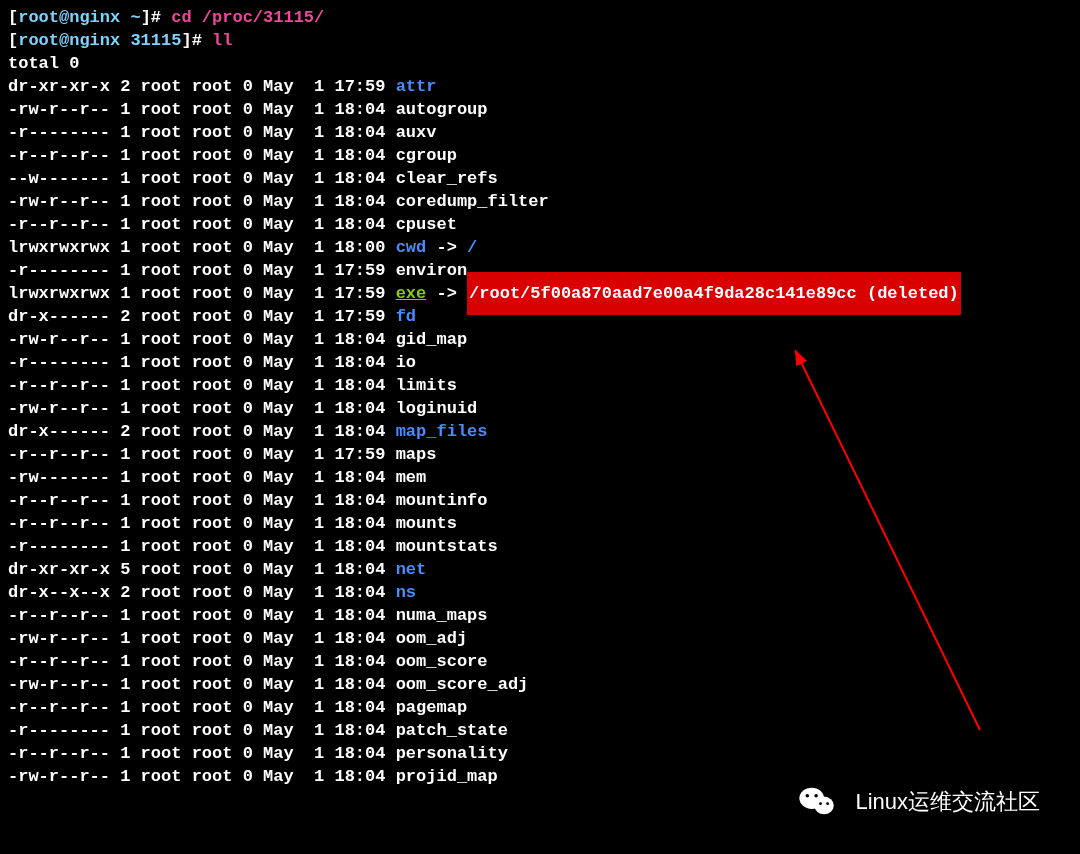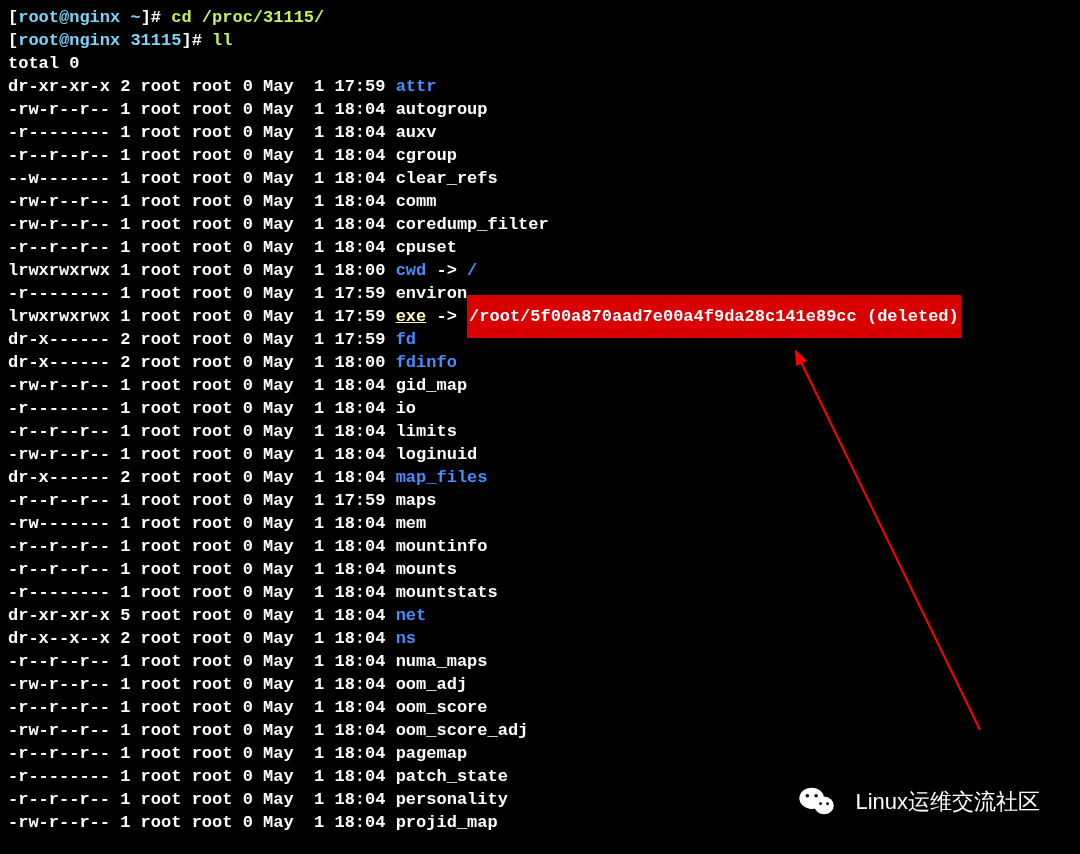--- a/index.html
+++ b/index.html
@@ -12,23 +12,23 @@
     width: 1080px;
     height: 854px;
     overflow: hidden;
     position: relative;
     padding: 6px 8px;
     font-weight: bold;
   }
   .line { white-space: pre; }
   .prompt-bracket { color: #fff; }
   .prompt-user { color: #7dd3fc; }
-  .cmd { color: #bef264; margin-top: 29px; }
+  .cmd { color: #ec4899; margin-top: 29px; }
   .name-blue { color: #4a8cff; font-weight: bold; }
-  .name-red { color: #fef9c3; font-weight: bold; text-decoration: underline; }
+  .name-red { color: #84cc16; font-weight: bold; text-decoration: underline; }
   .name-white { color: #fff; }
   .arrow { color: #fff; }
   .hl-red {
     background: #d80000;
     color: #fff;
     font-weight: bold;
     padding: 12px 2px;
   }
   .watermark {
     position: absolute;
@@ -60,28 +60,26 @@
 
 <div class="line"><span class="prompt-bracket">[</span><span class="prompt-user">root@nginx ~</span><span class="prompt-bracket">]# </span><span class="cmd">cd /proc/31115/</span></div>
 <div class="line"><span class="prompt-bracket">[</span><span class="prompt-user">root@nginx 31115</span><span class="prompt-bracket">]# </span><span class="cmd">ll</span></div>
 <div class="line">total 0</div>
 <div id="listing">
     <div class="line"><span class="name-white">dr-xr-xr-x 2 root root 0 May  1 17:59 </span><span class="name-blue">attr</span></div>
     <div class="line"><span class="name-white">-rw-r--r-- 1 root root 0 May  1 18:04 </span><span class="name-white">autogroup</span></div>
     <div class="line"><span class="name-white">-r-------- 1 root root 0 May  1 18:04 </span><span class="name-white">auxv</span></div>
     <div class="line"><span class="name-white">-r--r--r-- 1 root root 0 May  1 18:04 </span><span class="name-white">cgroup</span></div>
     <div class="line"><span class="name-white">--w------- 1 root root 0 May  1 18:04 </span><span class="name-white">clear_refs</span></div>
-    <div class="line"><span class="name-white">-rw-r--r-- 1 root root 0 May  1 18:04 </span><span class="name-white">comm</span></div>
     <div class="line"><span class="name-white">-rw-r--r-- 1 root root 0 May  1 18:04 </span><span class="name-white">coredump_filter</span></div>
     <div class="line"><span class="name-white">-r--r--r-- 1 root root 0 May  1 18:04 </span><span class="name-white">cpuset</span></div>
     <div class="line"><span class="name-white">lrwxrwxrwx 1 root root 0 May  1 18:00 </span><span class="name-blue">cwd</span><span class="arrow"> -&gt; </span><span class="name-blue">/</span></div>
     <div class="line"><span class="name-white">-r-------- 1 root root 0 May  1 17:59 </span><span class="name-white">environ</span></div>
     <div class="line"><span class="name-white">lrwxrwxrwx 1 root root 0 May  1 17:59 </span><span class="name-red">exe</span><span class="arrow"> -&gt; </span><span class="hl-red">/root/5f00a870aad7e00a4f9da28c141e89cc (deleted)</span></div>
     <div class="line"><span class="name-white">dr-x------ 2 root root 0 May  1 17:59 </span><span class="name-blue">fd</span></div>
-    <div class="line"><span class="name-white">dr-x------ 2 root root 0 May  1 18:00 </span><span class="name-blue">fdinfo</span></div>
     <div class="line"><span class="name-white">-rw-r--r-- 1 root root 0 May  1 18:04 </span><span class="name-white">gid_map</span></div>
     <div class="line"><span class="name-white">-r-------- 1 root root 0 May  1 18:04 </span><span class="name-white">io</span></div>
     <div class="line"><span class="name-white">-r--r--r-- 1 root root 0 May  1 18:04 </span><span class="name-white">limits</span></div>
     <div class="line"><span class="name-white">-rw-r--r-- 1 root root 0 May  1 18:04 </span><span class="name-white">loginuid</span></div>
     <div class="line"><span class="name-white">dr-x------ 2 root root 0 May  1 18:04 </span><span class="name-blue">map_files</span></div>
     <div class="line"><span class="name-white">-r--r--r-- 1 root root 0 May  1 17:59 </span><span class="name-white">maps</span></div>
     <div class="line"><span class="name-white">-rw------- 1 root root 0 May  1 18:04 </span><span class="name-white">mem</span></div>
     <div class="line"><span class="name-white">-r--r--r-- 1 root root 0 May  1 18:04 </span><span class="name-white">mountinfo</span></div>
     <div class="line"><span class="name-white">-r--r--r-- 1 root root 0 May  1 18:04 </span><span class="name-white">mounts</span></div>
     <div class="line"><span class="name-white">-r-------- 1 root root 0 May  1 18:04 </span><span class="name-white">mountstats</span></div>

